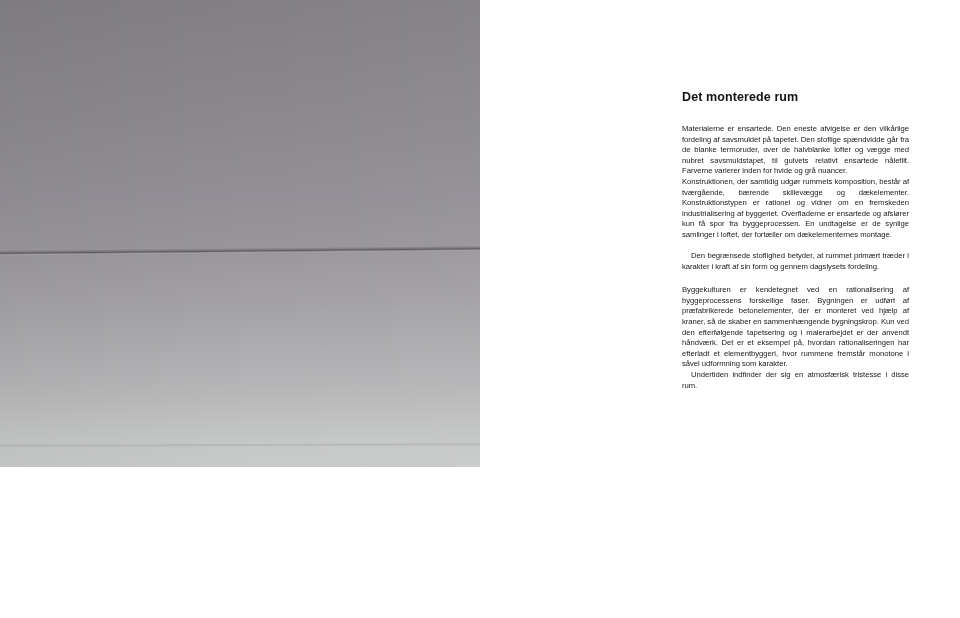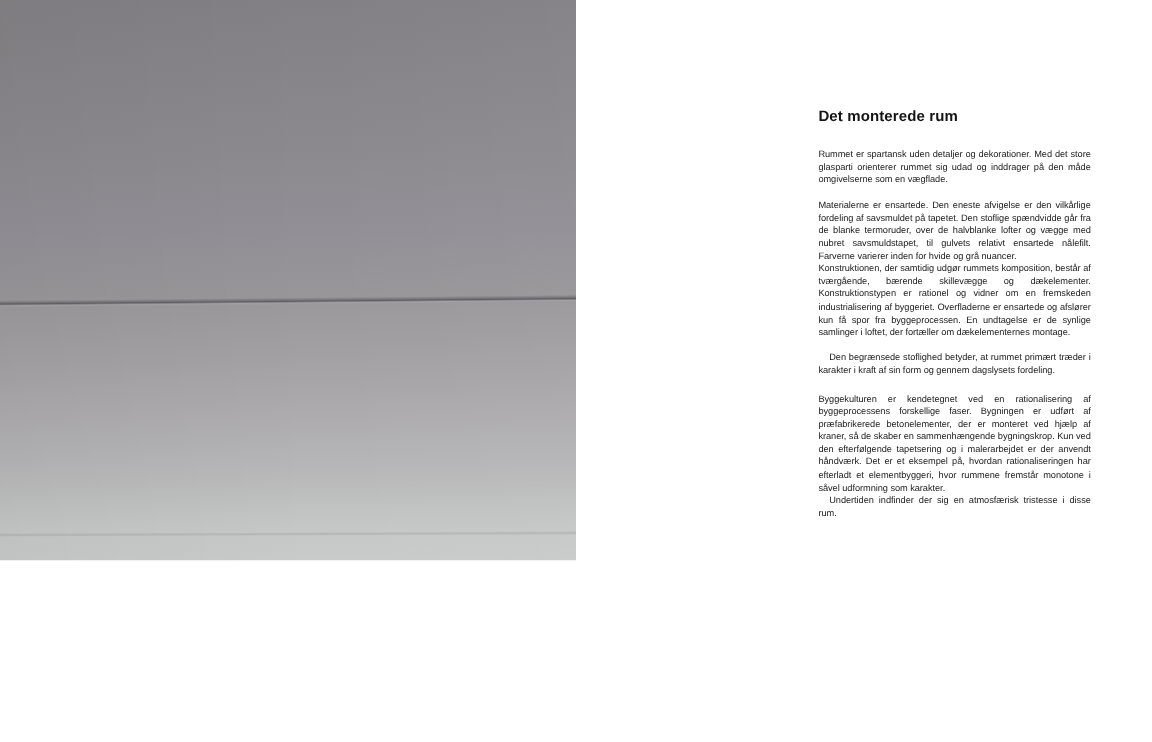--- a/index.html
+++ b/index.html
@@ -131,21 +131,20 @@
     <div class="seam seam-1"></div>
     <div class="seam seam-2"></div>
     <div class="seam seam-3"></div>
     <div class="seam seam-4"></div>
   </div>
 
   <div class="text-page">
     <div class="text-column">
       <h1 class="chapter-heading">Det monterede rum</h1>
 
-      <p class="body-par">Rummet er spartansk uden detaljer og dekorationer. Med det store glasparti orienterer rummet sig udad og inddrager på den måde omgivelserne som en vægflade.</p>
 
       <p class="body-par no-gap">Materialerne er ensartede. Den eneste afvigelse er den vilkårlige fordeling af savsmuldet på tapetet. Den stoflige spændvidde går fra de blanke termoruder, over de halvblanke lofter og vægge med nubret savsmuldstapet, til gulvets relativt ensartede nålefilt. Farverne varierer inden for hvide og grå nuancer.</p>
 
       <p class="body-par">Konstruktionen, der samtidig udgør rummets komposition, består af tværgående, bærende skillevægge og dækelementer. Konstruktionstypen er rationel og vidner om en fremskeden industrialisering af byggeriet. Overfladerne er ensartede og afslører kun få spor fra byggeprocessen. En undtagelse er de synlige samlinger i loftet, der fortæller om dækelementernes montage.</p>
 
       <p class="body-par cont" style="margin-bottom:13px;">Den begrænsede stoflighed betyder, at rummet primært træder i karakter i kraft af sin form og gennem dagslysets fordeling.</p>
 
       <p class="body-par no-gap">Byggekulturen er kendetegnet ved en rationalisering af byggeprocessens forskellige faser. Bygningen er udført af præfabrikerede betonelementer, der er monteret ved hjælp af kraner, så de skaber en sammenhængende bygningskrop. Kun ved den efterfølgende tapetsering og i malerarbejdet er der anvendt håndværk. Det er et eksempel på, hvordan rationaliseringen har efterladt et elementbyggeri, hvor rummene fremstår monotone i såvel udformning som karakter.</p>
 
       <p class="body-par cont last-block">Undertiden indfinder der sig en atmosfærisk tristesse i disse rum.</p>

